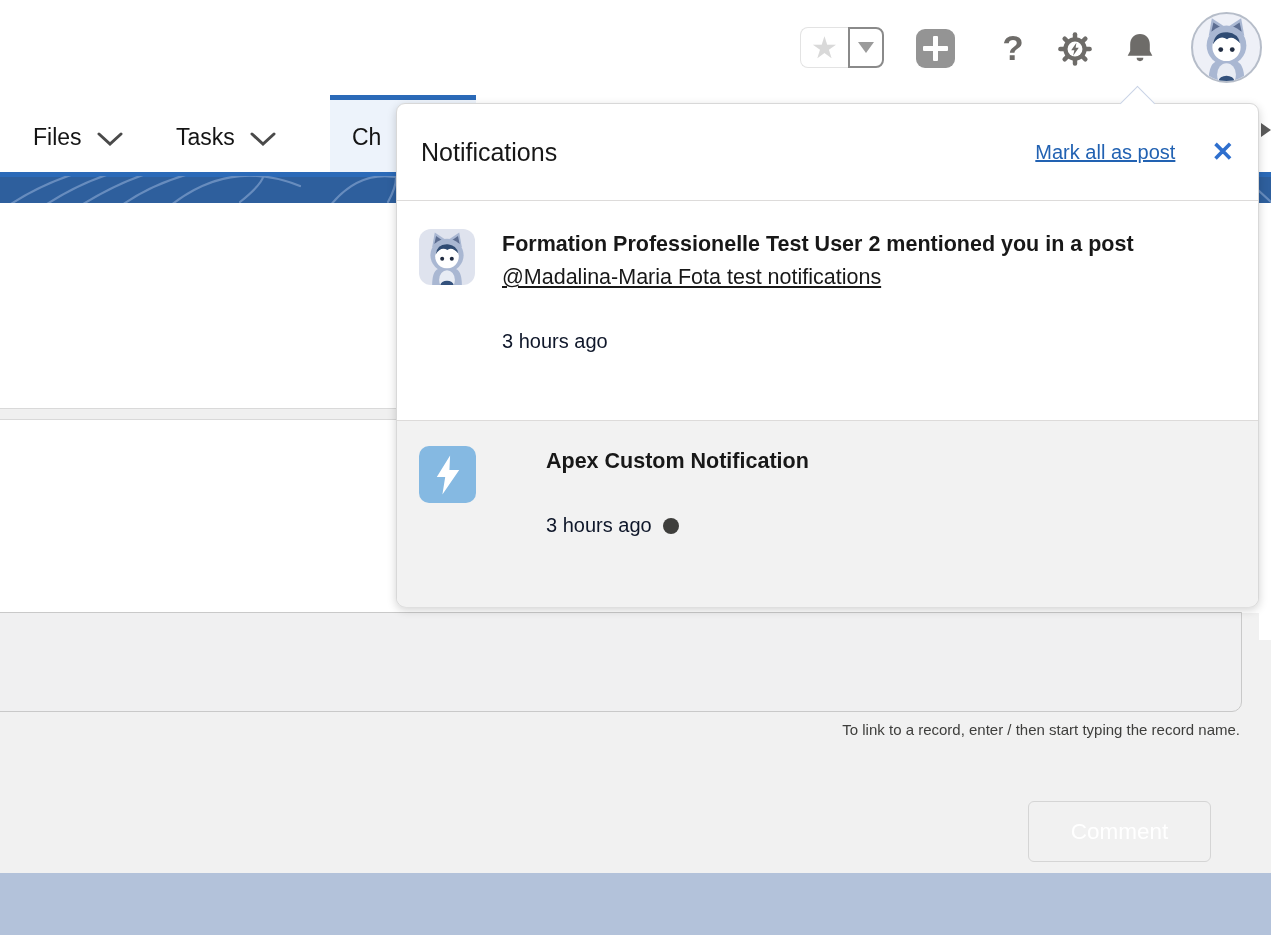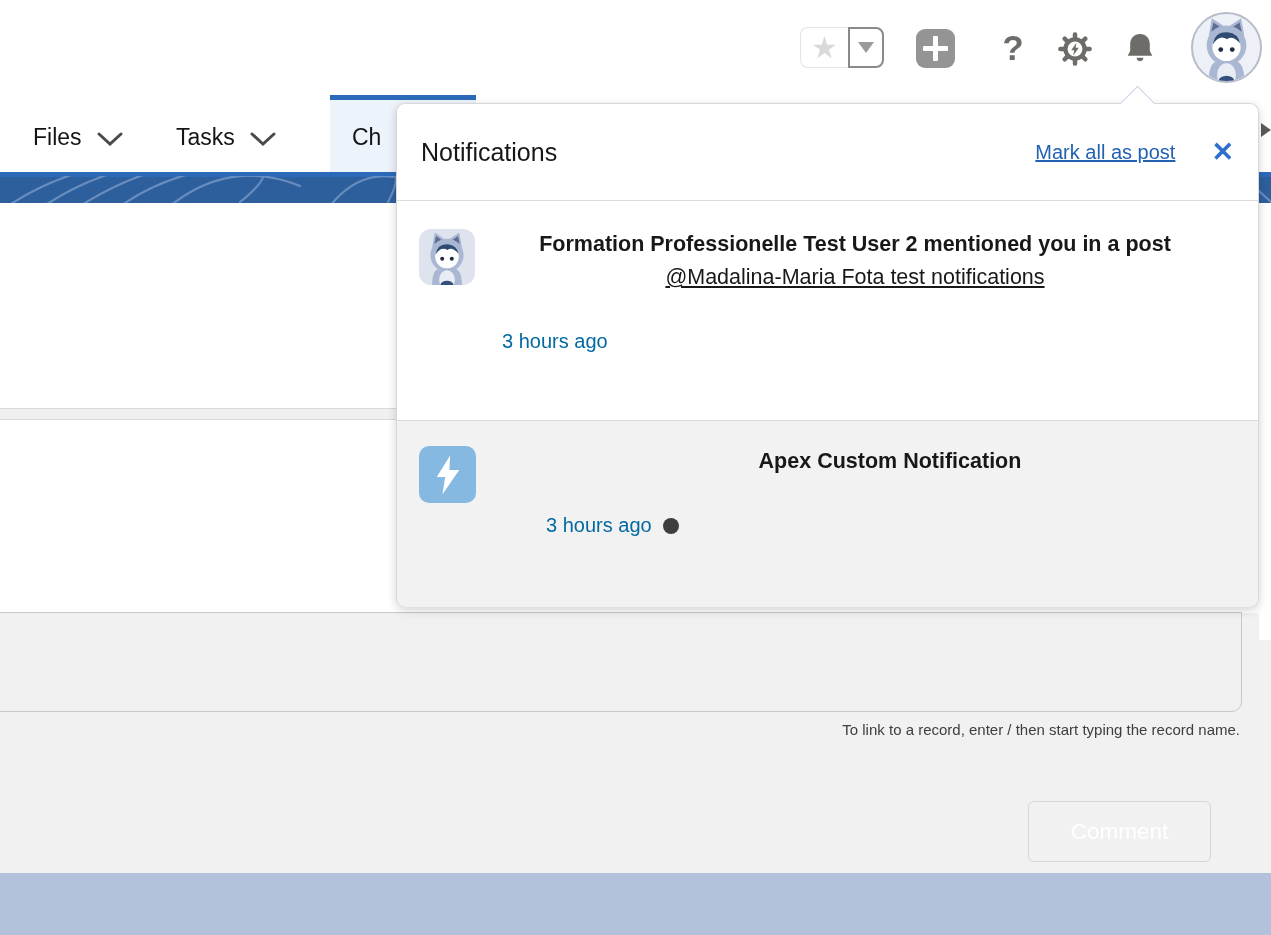--- a/index.html
+++ b/index.html
@@ -121,24 +121,24 @@
   .close-x { margin-left:36px; font-size:27px; font-weight:700; color:#2e6fce;
              cursor:pointer; line-height:1; }
   .notif-row { position:relative; display:flex; padding:28px 24px 0 22px; cursor:pointer; }
   .row-1 { height:219px; }
   .row-2 { height:187px; background:#f2f2f2; border-top:1px solid #dddbda;
            border-radius:0 0 9px 9px; padding-top:25px;gap:43px; }
   .notif-avatar { width:56px; height:56px; border-radius:12px; background:#dfe3ee;
                   overflow:hidden; flex:none; }
   .apex-icon { width:57px; height:57px; border-radius:10px; background:#85b9e2;
                flex:none; display:flex; align-items:center; justify-content:center; }
-  .notif-text { margin-left:27px; width:706px;text-align:center; }
+  .notif-text { margin-left:27px; width:706px; }
   .notif-title { font-size:21.5px; font-weight:700; line-height:31px; color:#181818; }
   .notif-body  { font-size:21.5px; line-height:31px; color:#181818; margin-top:2px;text-decoration:underline; }
-  .notif-time  { font-size:20px; color:#0369a1; margin-top:37px; display:flex; align-items:center; }
+  .notif-time  { font-size:20px; color:#0f172a; margin-top:37px; display:flex; align-items:center; }
   .unread-dot  { width:16px; height:16px; border-radius:50%; background:#3e3e3c;
                  margin-left:11px; display:inline-block; }
 </style>
 </head>
 <body>
 
 <svg width="0" height="0" style="position:absolute" aria-hidden="true">
   <defs>
     <g id="astro">
       <path d="M15 21 L18 4 L30 12 Z" fill="#a9b7d2"></path>

